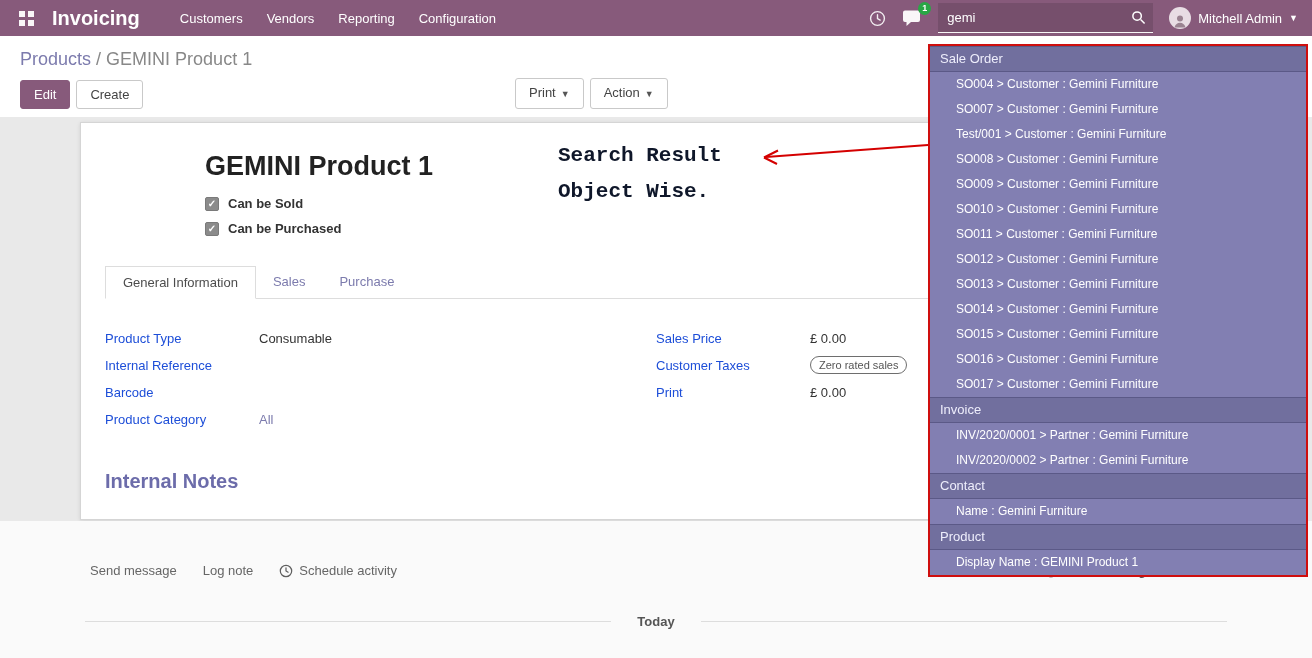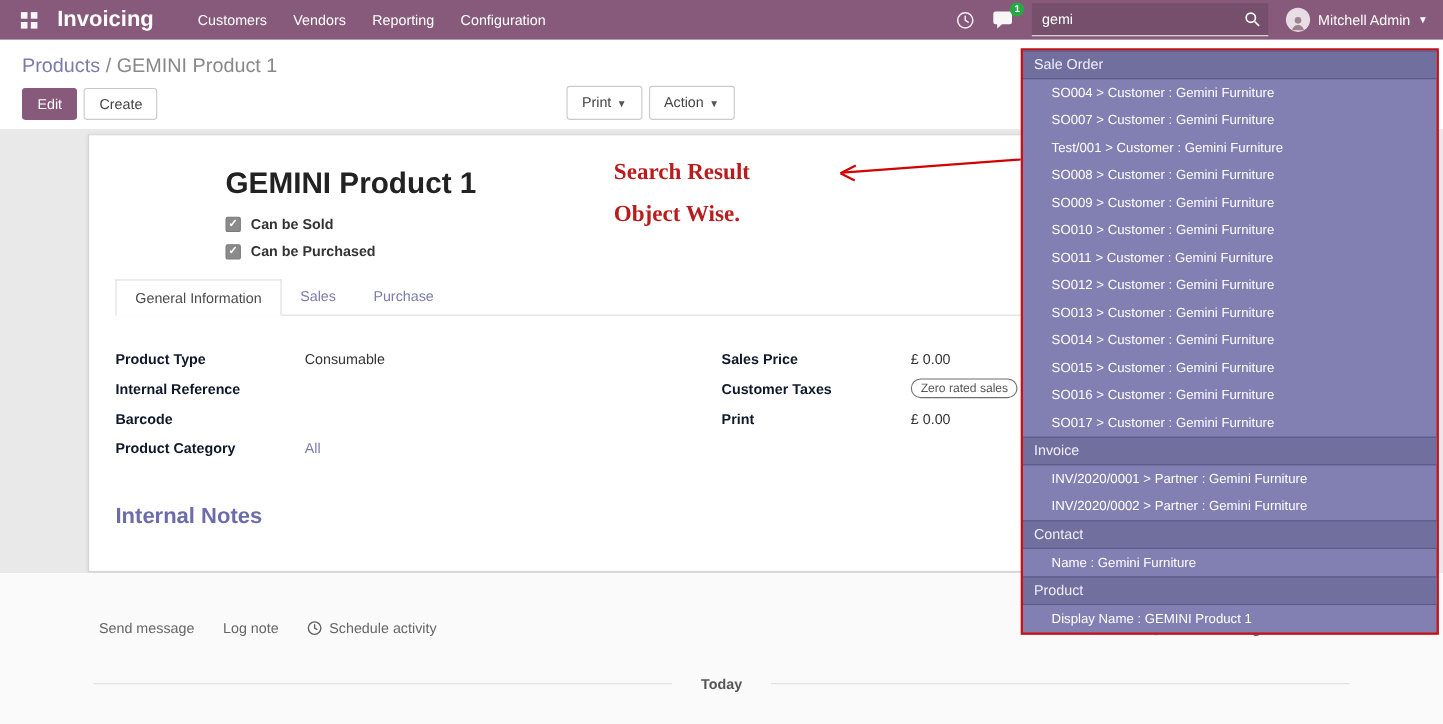--- a/index.html
+++ b/index.html
@@ -62,30 +62,30 @@
     background:#fff; border:1px solid #d5d5d5; box-shadow:0 1px 4px rgba(0,0,0,.1);
     height:398px; padding:26px 24px 20px; position:relative;
   }
   .title-block { margin-left:100px; }
   .o-title { font-size:27px; margin:2px 0 14px; color:#222; font-weight:700; }
   .chk-row { display:flex; align-items:center; gap:9px; margin-bottom:10px; font-size:13px; font-weight:700; color:#333; }
   .checkbox {
     width:14px; height:14px; background:#8b8b8b; border:1px solid #7a7a7a; border-radius:2px;
     color:#fff; font-size:10px; line-height:12px; text-align:center; flex-shrink:0;
   }
-  .tabs { display:flex; border-bottom:1px solid #ddd; margin-top:18px; font-size:13px; }
+  .tabs { display:flex; border-bottom:1px solid #ddd; margin-top:30px; font-size:13px; }
   .tab { padding:8px 17px; color:#7C7BAD; cursor:pointer; }
   .tab.active {
     background:#fff; border:1px solid #ddd; border-bottom:1px solid #fff;
     margin-bottom:-1px; color:#4c4c4c;
   }
   .notebook { display:flex; padding-top:30px; }
   .col { width:50%; }
   .field-row { display:flex; align-items:center; margin-bottom:9px; font-size:13px; min-height:18px; }
-  .field-label { width:172px; font-weight:700; color:#0f172a; flex-shrink:0; }
+  .field-label { width:154px; font-weight:400; color:#1d4ed8; flex-shrink:0; }
   .field-value { color:#333; }
   .field-value.link { color:#7C7BAD; }
   .pill {
     display:inline-block; border:1px solid #6e6e6e; border-radius:10px;
     padding:0 8px; font-size:11px; color:#555; line-height:16px;
   }
   .notes-heading { margin:42px 0 0; font-size:20px; font-weight:700; color:#6c6caa; }
 
   
   .chatter { background:#fafafa; height:157px; position:relative; padding-top:42px; }
@@ -113,22 +113,22 @@
     background:#716f9e; border-top:1px solid #5b5987; border-bottom:1px solid #5b5987;
     padding:4px 10px; font-size:13px; line-height:16px; color:#eeeefc;
   }
   .sd-item {
     padding:5px 10px 5px 26px; font-size:12px; line-height:15px; color:#fff;
     cursor:pointer; white-space:nowrap; overflow:hidden;
   }
 
   
   .annotation {
-    position:absolute; left:558px; top:144px; z-index:40; color:#b91c1c;
-    font-family:Liberation Serif, serif; font-size:21px; font-weight:600;
+    position:absolute; left:558px; top:144px; z-index:40; color:#0f172a;
+    font-family:Liberation Mono, monospace; font-size:21px; font-weight:600;
   }
   .annotation .a-line2 { margin-top:13px; }
   .arrow-svg { position:absolute; left:752px; top:138px; z-index:40; }
 </style>
 </head>
 <body>
 
 <div class="navbar">
   <div class="apps-btn">
     <span class="apps-grid">

